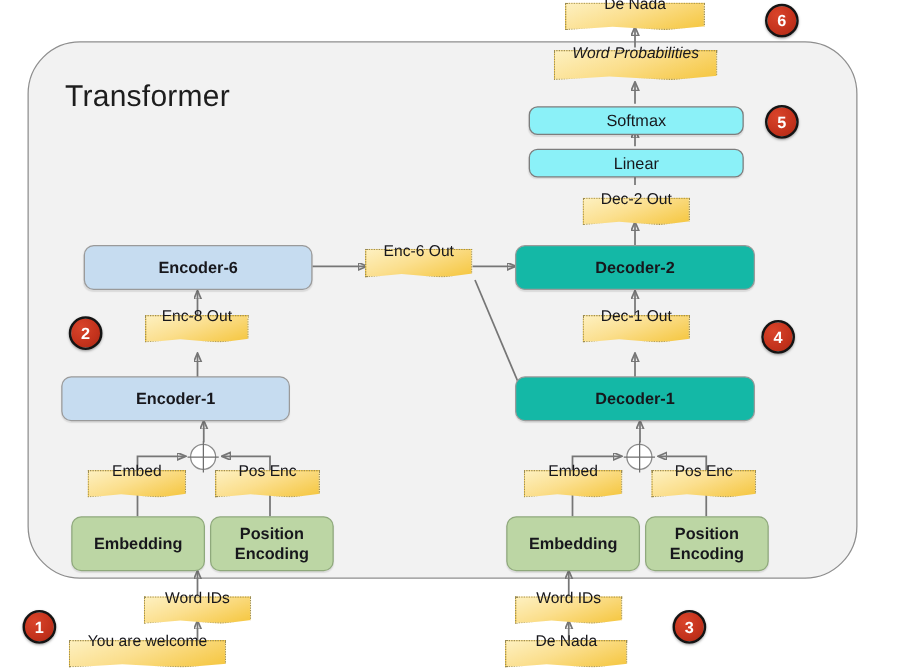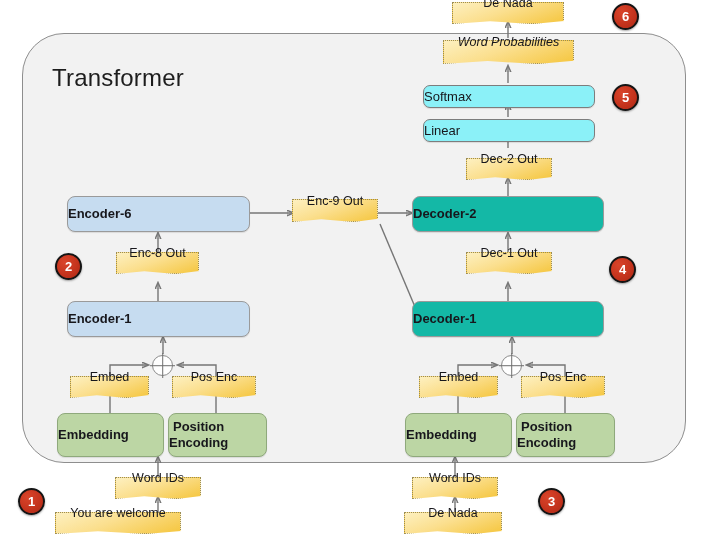--- a/index.html
+++ b/index.html
@@ -39,21 +39,21 @@
   }
 
   
   .pbox {
     position: absolute;
     box-sizing: border-box;
     border: 1px solid #9a9a9a;
     border-radius: 8px;
     display: flex;
     align-items: center;
-    justify-content: flex-start;
+    justify-content: center;
     text-align: center;
     font-size: 13px;
     color: #17171c;
     line-height: 1.22;
     box-shadow: 0 1px 1px rgba(0,0,0,.10);
   }
   .pbox.encoder { background: #c6dcf0; font-weight: 600; }
   .pbox.decoder { background: #14b8a6; font-weight: 600; }
   .pbox.green   { background: #bcd6a4; font-weight: 700; border-color: #8fa97c; }
   .pbox.cyan    { background: #8bf1f8; border-color: #7d7d7d; border-radius: 7px; font-weight: 400; }
@@ -253,33 +253,33 @@
     <span class="note-label">Word IDs</span>
   </div>
 
   <div class="note" style="left:404px; top:512px; width:98px; height:22px;">
     <span class="note-bg"></span>
     <span class="note-label">De Nada</span>
   </div>
 
   <div class="note" style="left:292px; top:199px; width:86px; height:23px;">
     <span class="note-bg"></span>
-    <span class="note-label">Enc-9 Out</span>
+    <span class="note-label">Enc-6 Out</span>
   </div>
 
   <div class="pbox encoder" style="left:67px; top:196px; width:183px; height:36px;">
     <span>Encoder-6</span>
   </div>
 
   <div class="note" style="left:116px; top:252px; width:83px; height:22px;">
     <span class="note-bg"></span>
     <span class="note-label">Enc-8 Out</span>
   </div>
 
-  <div class="pbox encoder" style="left:67px; top:301px; width:183px; height:36px;">
+  <div class="pbox encoder" style="left:49px; top:301px; width:183px; height:36px;">
     <span>Encoder-1</span>
   </div>
 
   <div class="plusop" style="left:152px; top:355px;"></div>
 
   <div class="note" style="left:70px; top:376px; width:79px; height:22px;">
     <span class="note-bg"></span>
     <span class="note-label">Embed</span>
   </div>
 

